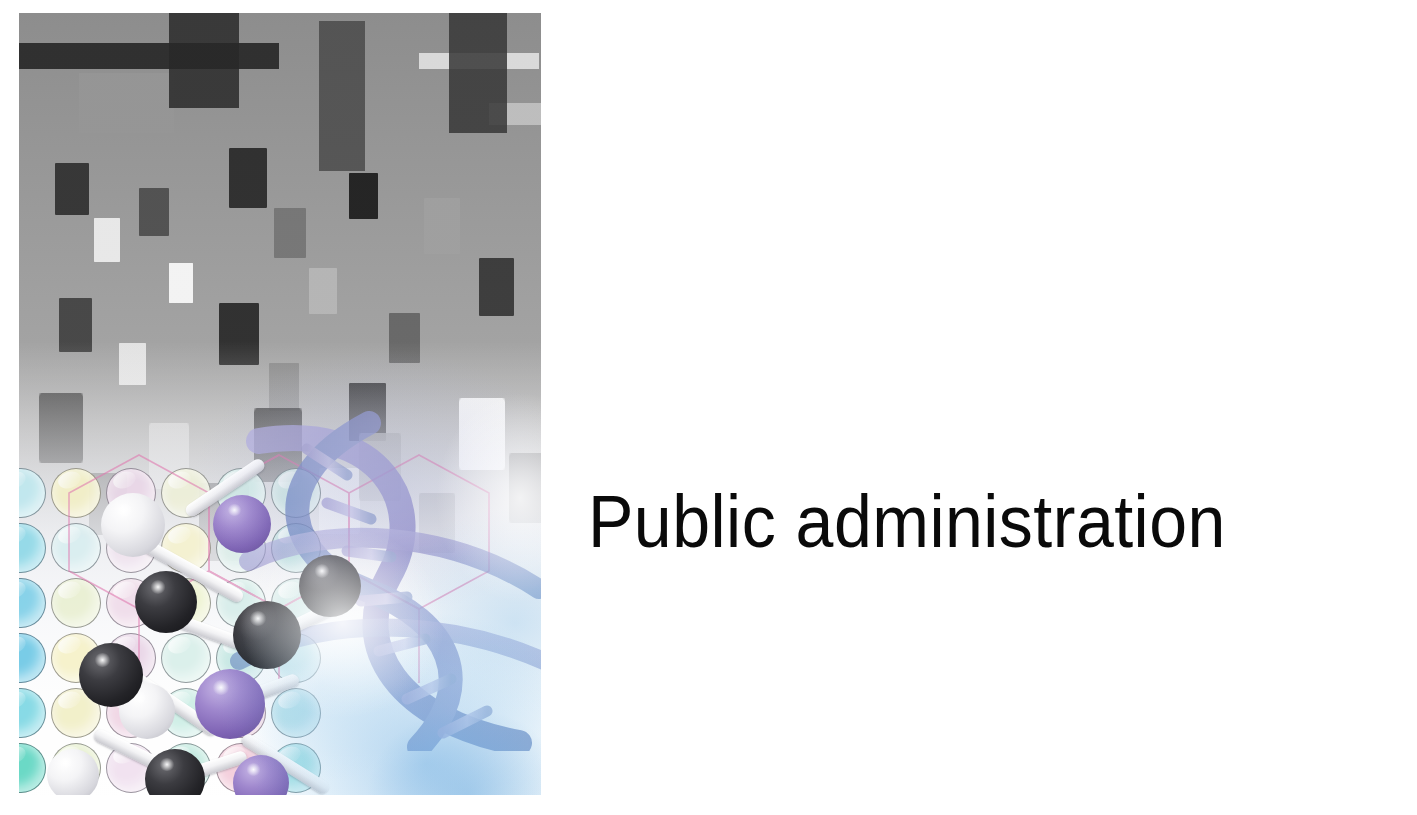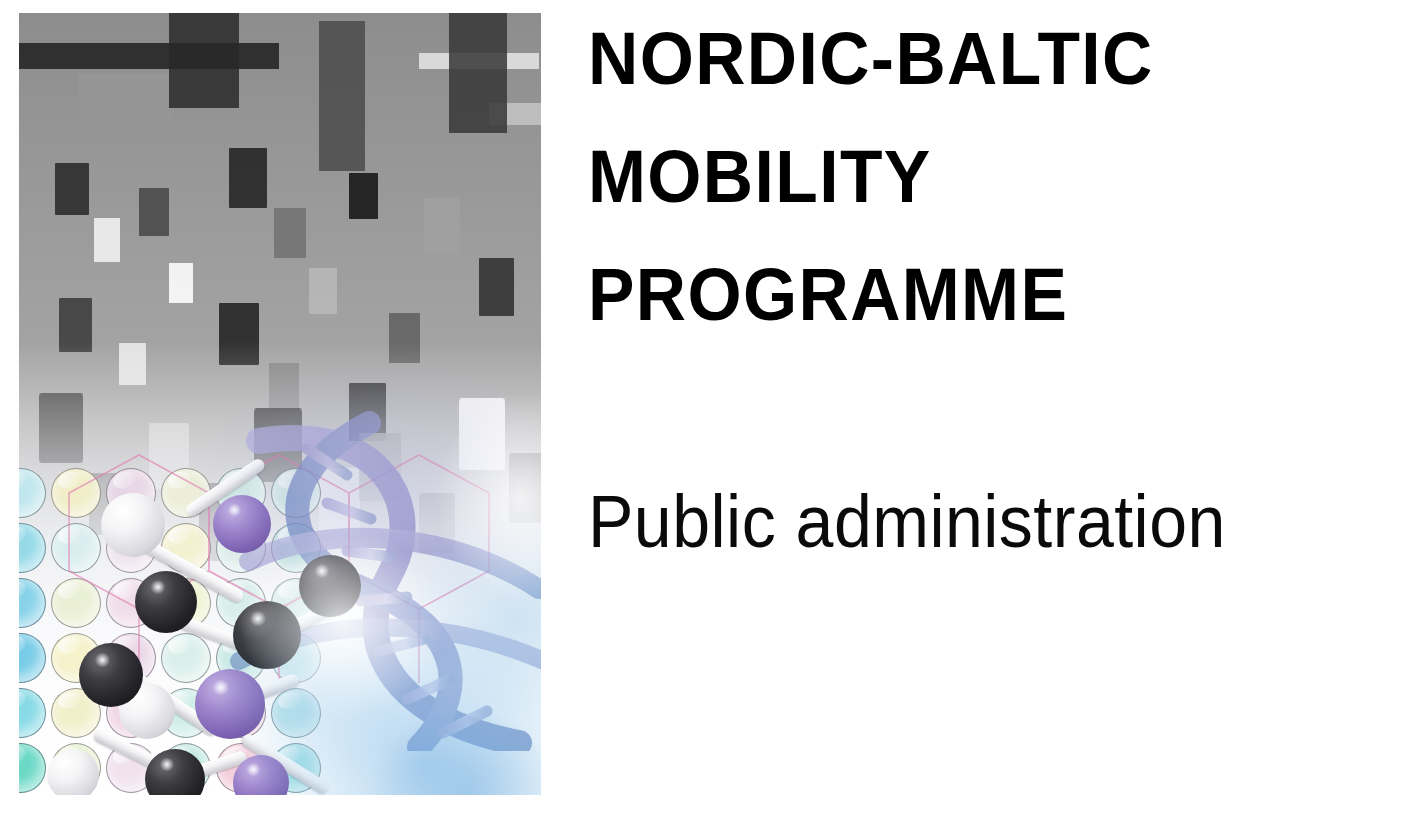--- a/index.html
+++ b/index.html
@@ -381,21 +381,16 @@
       <div class="atom atom-dark" style="left:108px; top:286px; width:60px; height:60px;"></div>
       <div class="atom atom-purple" style="left:196px; top:292px; width:56px; height:56px;"></div>
       <div class="atom atom-white" style="left:10px;  top:286px; width:52px; height:52px;"></div>
     </div>
 
     <div class="wash"></div>
     <div class="wash-light"></div>
   </div>
 
   <div id="text-block">
-    <div id="headline">
-      <div class="headline-line">NORDIC-BALTIC</div>
-      <div class="headline-line">MOBILITY</div>
-      <div class="headline-line">PROGRAMME</div>
-    </div>
     <div id="subtitle">Public administration</div>
   </div>
 
 </div>
 
 </body></html>

